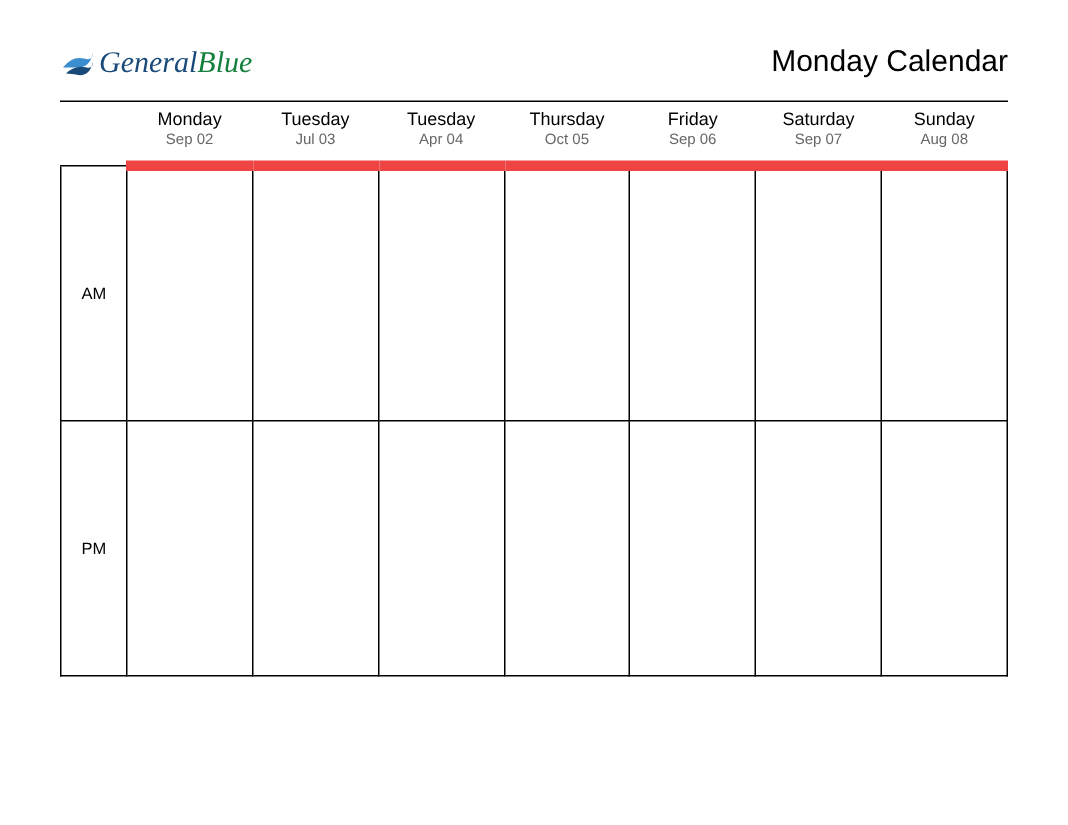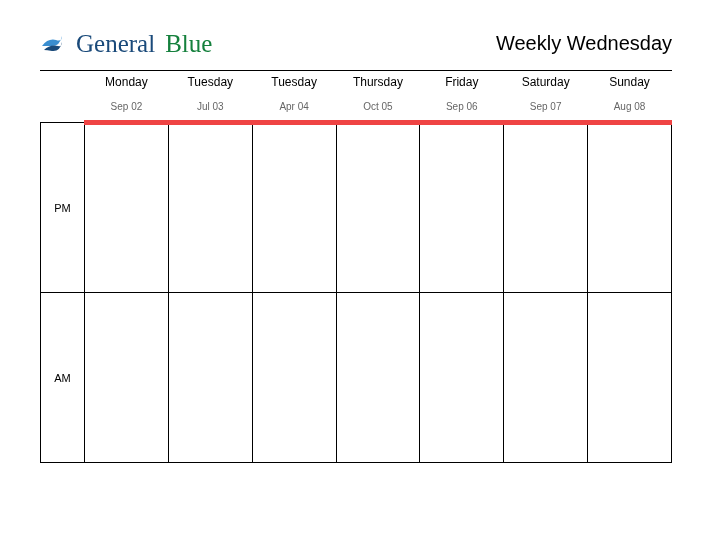--- a/index.html
+++ b/index.html
@@ -17,23 +17,23 @@
       align-items: center;
       margin-bottom: 12px;
     }
     .logo {
       display: flex;
       align-items: center;
       gap: 4px;
     }
     .logo-text {
       font-family: Georgia, 'Times New Roman', serif;
-      font-size: 25px;
+      font-size: 20px;
+      font-style: italic;
       font-weight: 500;
-      margin-left: 10px;
     }
     .logo-general { color: #1a4a7a; }
     .logo-blue { color: #15803d; }
     .logo-swoosh {
       width: 24px;
       height: 24px;
       margin-right: -2px;
     }
     .title-block { text-align: right; }
     .title {
@@ -55,41 +55,41 @@
       border-collapse: collapse;
       table-layout: fixed;
     }
     .calendar th, .calendar td {
       border: 1px solid #000;
     }
     .calendar thead th {
       border-left: none;
       border-right: none;
       border-top: none;
-      border-bottom: 5px solid #ef4444;
+      border-bottom: 7px solid #ef4444;
       padding: 4px 0 8px 0;
       font-weight: normal;
       text-align: center;
     }
     .calendar thead th:first-child {
       width: 44px;
       border-bottom: 1px solid #000;
     }
     .calendar thead th:not(:first-child) {
       width: auto;
     }
     .day-name {
       font-size: 12px;
       display: block;
     }
     .day-date {
       font-size: 10px;
       color: #666;
       display: block;
-      margin-top: 12px;
+      margin-top: 2px;
     }
     .calendar tbody td {
       height: 170px;
     }
     .period-cell {
       font-size: 11px;
       text-align: center;
       vertical-align: middle;
       border-left: 1px solid #000;
     }
@@ -106,21 +106,21 @@
       <svg viewBox="0 0 24 24" width="24" height="24">
         <path d="M2 14 Q 8 6, 16 8 Q 22 10, 22 4 Q 20 14, 12 14 Q 6 14, 2 14 Z" fill="#3a8ed0"></path>
         <path d="M4 18 Q 10 12, 18 14 Q 22 15, 22 10 Q 20 20, 12 19 Q 7 18, 4 18 Z" fill="#1a4a7a"></path>
       </svg>
     </span>
     <span>
       <span class="logo-text logo-general">General</span><span class="logo-text logo-blue">Blue</span>
     </span>
   </div>
   <div class="title-block">
-    <div class="title">Weekly Wednesday</div>
+    <div class="title">Monday Calendar</div>
   </div>
 </div>
 
 <hr class="hr-top">
 
 <table class="calendar">
   <thead>
     <tr>
       <th></th>
       <th>
@@ -148,31 +148,31 @@
         <span class="day-date">Sep 07</span>
       </th>
       <th>
         <span class="day-name">Sunday</span>
         <span class="day-date">Aug 08</span>
       </th>
     </tr>
   </thead>
   <tbody>
     <tr>
-      <td class="period-cell">PM</td>
+      <td class="period-cell">AM</td>
       <td></td>
       <td></td>
       <td></td>
       <td></td>
       <td></td>
       <td></td>
       <td></td>
     </tr>
     <tr>
-      <td class="period-cell">AM</td>
+      <td class="period-cell">PM</td>
       <td></td>
       <td></td>
       <td></td>
       <td></td>
       <td></td>
       <td></td>
       <td></td>
     </tr>
   </tbody>
 </table>

